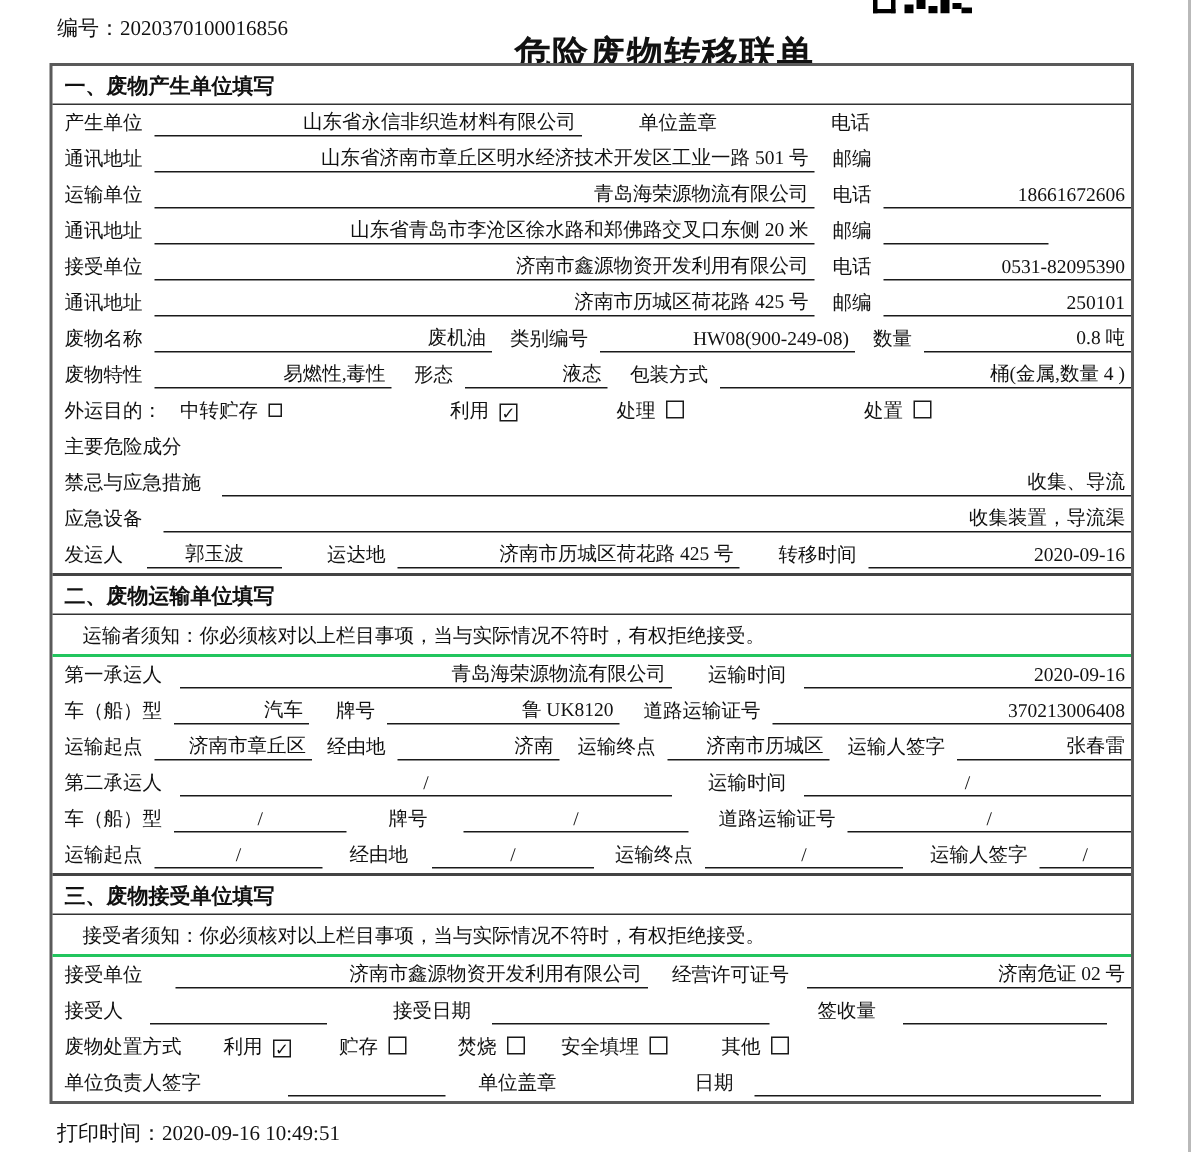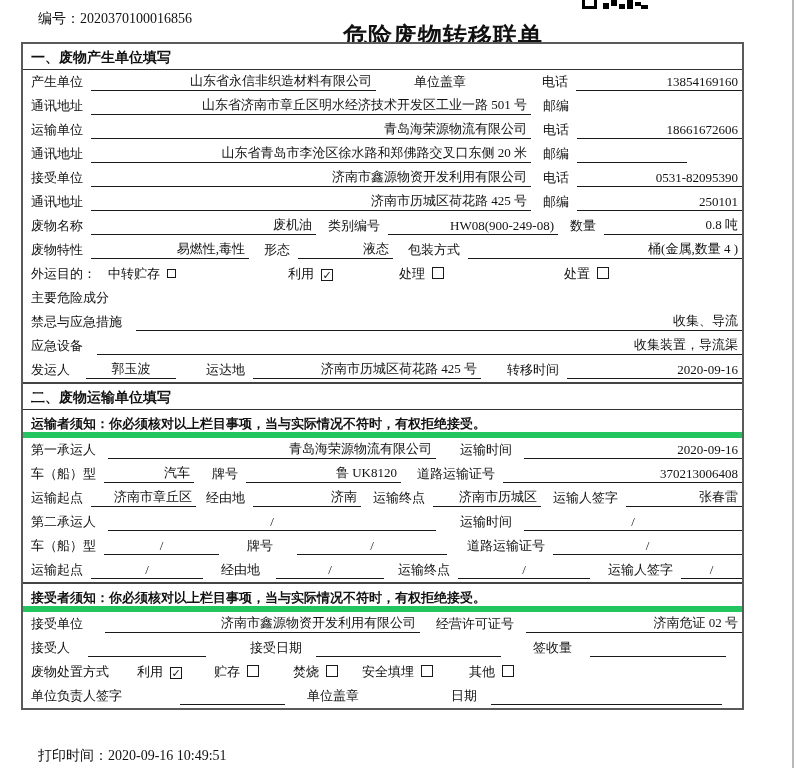--- a/index.html
+++ b/index.html
@@ -7,26 +7,26 @@
     font-family:"Liberation Serif","DejaVu Serif",serif; color:#111; }
   .page { position:relative; width:796px; height:584px; background:#fff; }
   .page-edge { position:absolute; right:2px; top:0; width:2px; height:768px; background:#b9b9b9; }
 
   .serial { position:absolute; left:38px; top:10px; font-size:14px; white-space:nowrap; }
   .doc-title { position:absolute; left:0; top:20px; width:100%; text-align:center;padding-left:24px; }
   .doc-title span { display:inline-block; margin-left:66px; font-size:24px; font-weight:bold;
     font-family:"Liberation Sans","DejaVu Sans",sans-serif; letter-spacing:1px; }
   .qr-frag { position:absolute; left:582px; top:0; }
 
-  .form-table { position:absolute; left:21px; top:42px; width:723px; border:2px solid #5a5a5a; background:#fff; }
+  .form-table { position:absolute; left:33px; top:42px; width:723px; border:2px solid #5a5a5a; background:#fff; }
 
   .sec-title { height:26px; line-height:26px; padding-left:8px; font-size:14px; font-weight:bold;
     font-family:"Liberation Sans","DejaVu Sans",sans-serif; border-bottom:1px solid #333; }
   .sec2, .sec3 { border-top:2px solid #444; }
-  .notice { height:28px; line-height:28px; padding-left:8px; font-size:13px; border-bottom:6px solid #22c55e; white-space:nowrap;font-weight:bold; }
+  .notice { height:28px; line-height:28px; padding-left:20px; font-size:13px; border-bottom:2px solid #22c55e; white-space:nowrap; }
 
   .row { display:flex; align-items:flex-end; height:24px; padding:0 0 3px 8px; font-size:13px; }
   .lbl { white-space:nowrap; flex:0 0 auto; }
   .fill { border-bottom:1px solid #1a1a1a; white-space:nowrap; padding:0 4px; min-height:16px;
     flex:0 0 auto; margin-left:8px;text-align:right; }
   .grow { flex:1 1 auto; }
   .ctr { text-align:center; }
   .cb { display:inline-block; width:12px; height:12px; border:1px solid #1a1a1a; margin-left:7px;
     line-height:11px; font-size:11px; text-align:center; vertical-align:-1px;
     font-family:"DejaVu Sans",sans-serif; }
@@ -59,21 +59,20 @@
   <div class="form-table">
 
     <div class="sec1">
       <div class="sec-title">一、废物产生单位填写</div>
 
       <div class="row">
         <span class="lbl">产生单位</span>
         <span class="fill" style="width:285px">山东省永信非织造材料有限公司</span>
         <span class="lbl" style="margin-left:38px">单位盖章</span>
         <span class="lbl" style="margin-left:76px">电话</span>
-        <span class="fill grow">13854169160</span>
       </div>
 
       <div class="row">
         <span class="lbl">通讯地址</span>
         <span class="fill" style="width:440px">山东省济南市章丘区明水经济技术开发区工业一路 501 号</span>
         <span class="lbl" style="margin-left:12px">邮编</span>
       </div>
 
       <div class="row">
         <span class="lbl">运输单位</span>
@@ -206,20 +205,21 @@
         <span class="lbl" style="margin-left:18px">经由地</span>
         <span class="fill ctr" style="width:108px;margin-left:16px">/</span>
         <span class="lbl" style="margin-left:14px">运输终点</span>
         <span class="fill ctr" style="width:132px">/</span>
         <span class="lbl" style="margin-left:18px">运输人签字</span>
         <span class="fill grow ctr">/</span>
       </div>
     </div>
 
     <div class="sec3">
+      <div class="sec-title">三、废物接受单位填写</div>
       <div class="notice">接受者须知：你必须核对以上栏目事项，当与实际情况不符时，有权拒绝接受。</div>
 
       <div class="row">
         <span class="lbl">接受单位</span>
         <span class="fill" style="width:315px;margin-left:22px">济南市鑫源物资开发利用有限公司</span>
         <span class="lbl" style="margin-left:16px">经营许可证号</span>
         <span class="fill grow" style="margin-left:12px">济南危证 02 号</span>
       </div>
 
       <div class="row">

